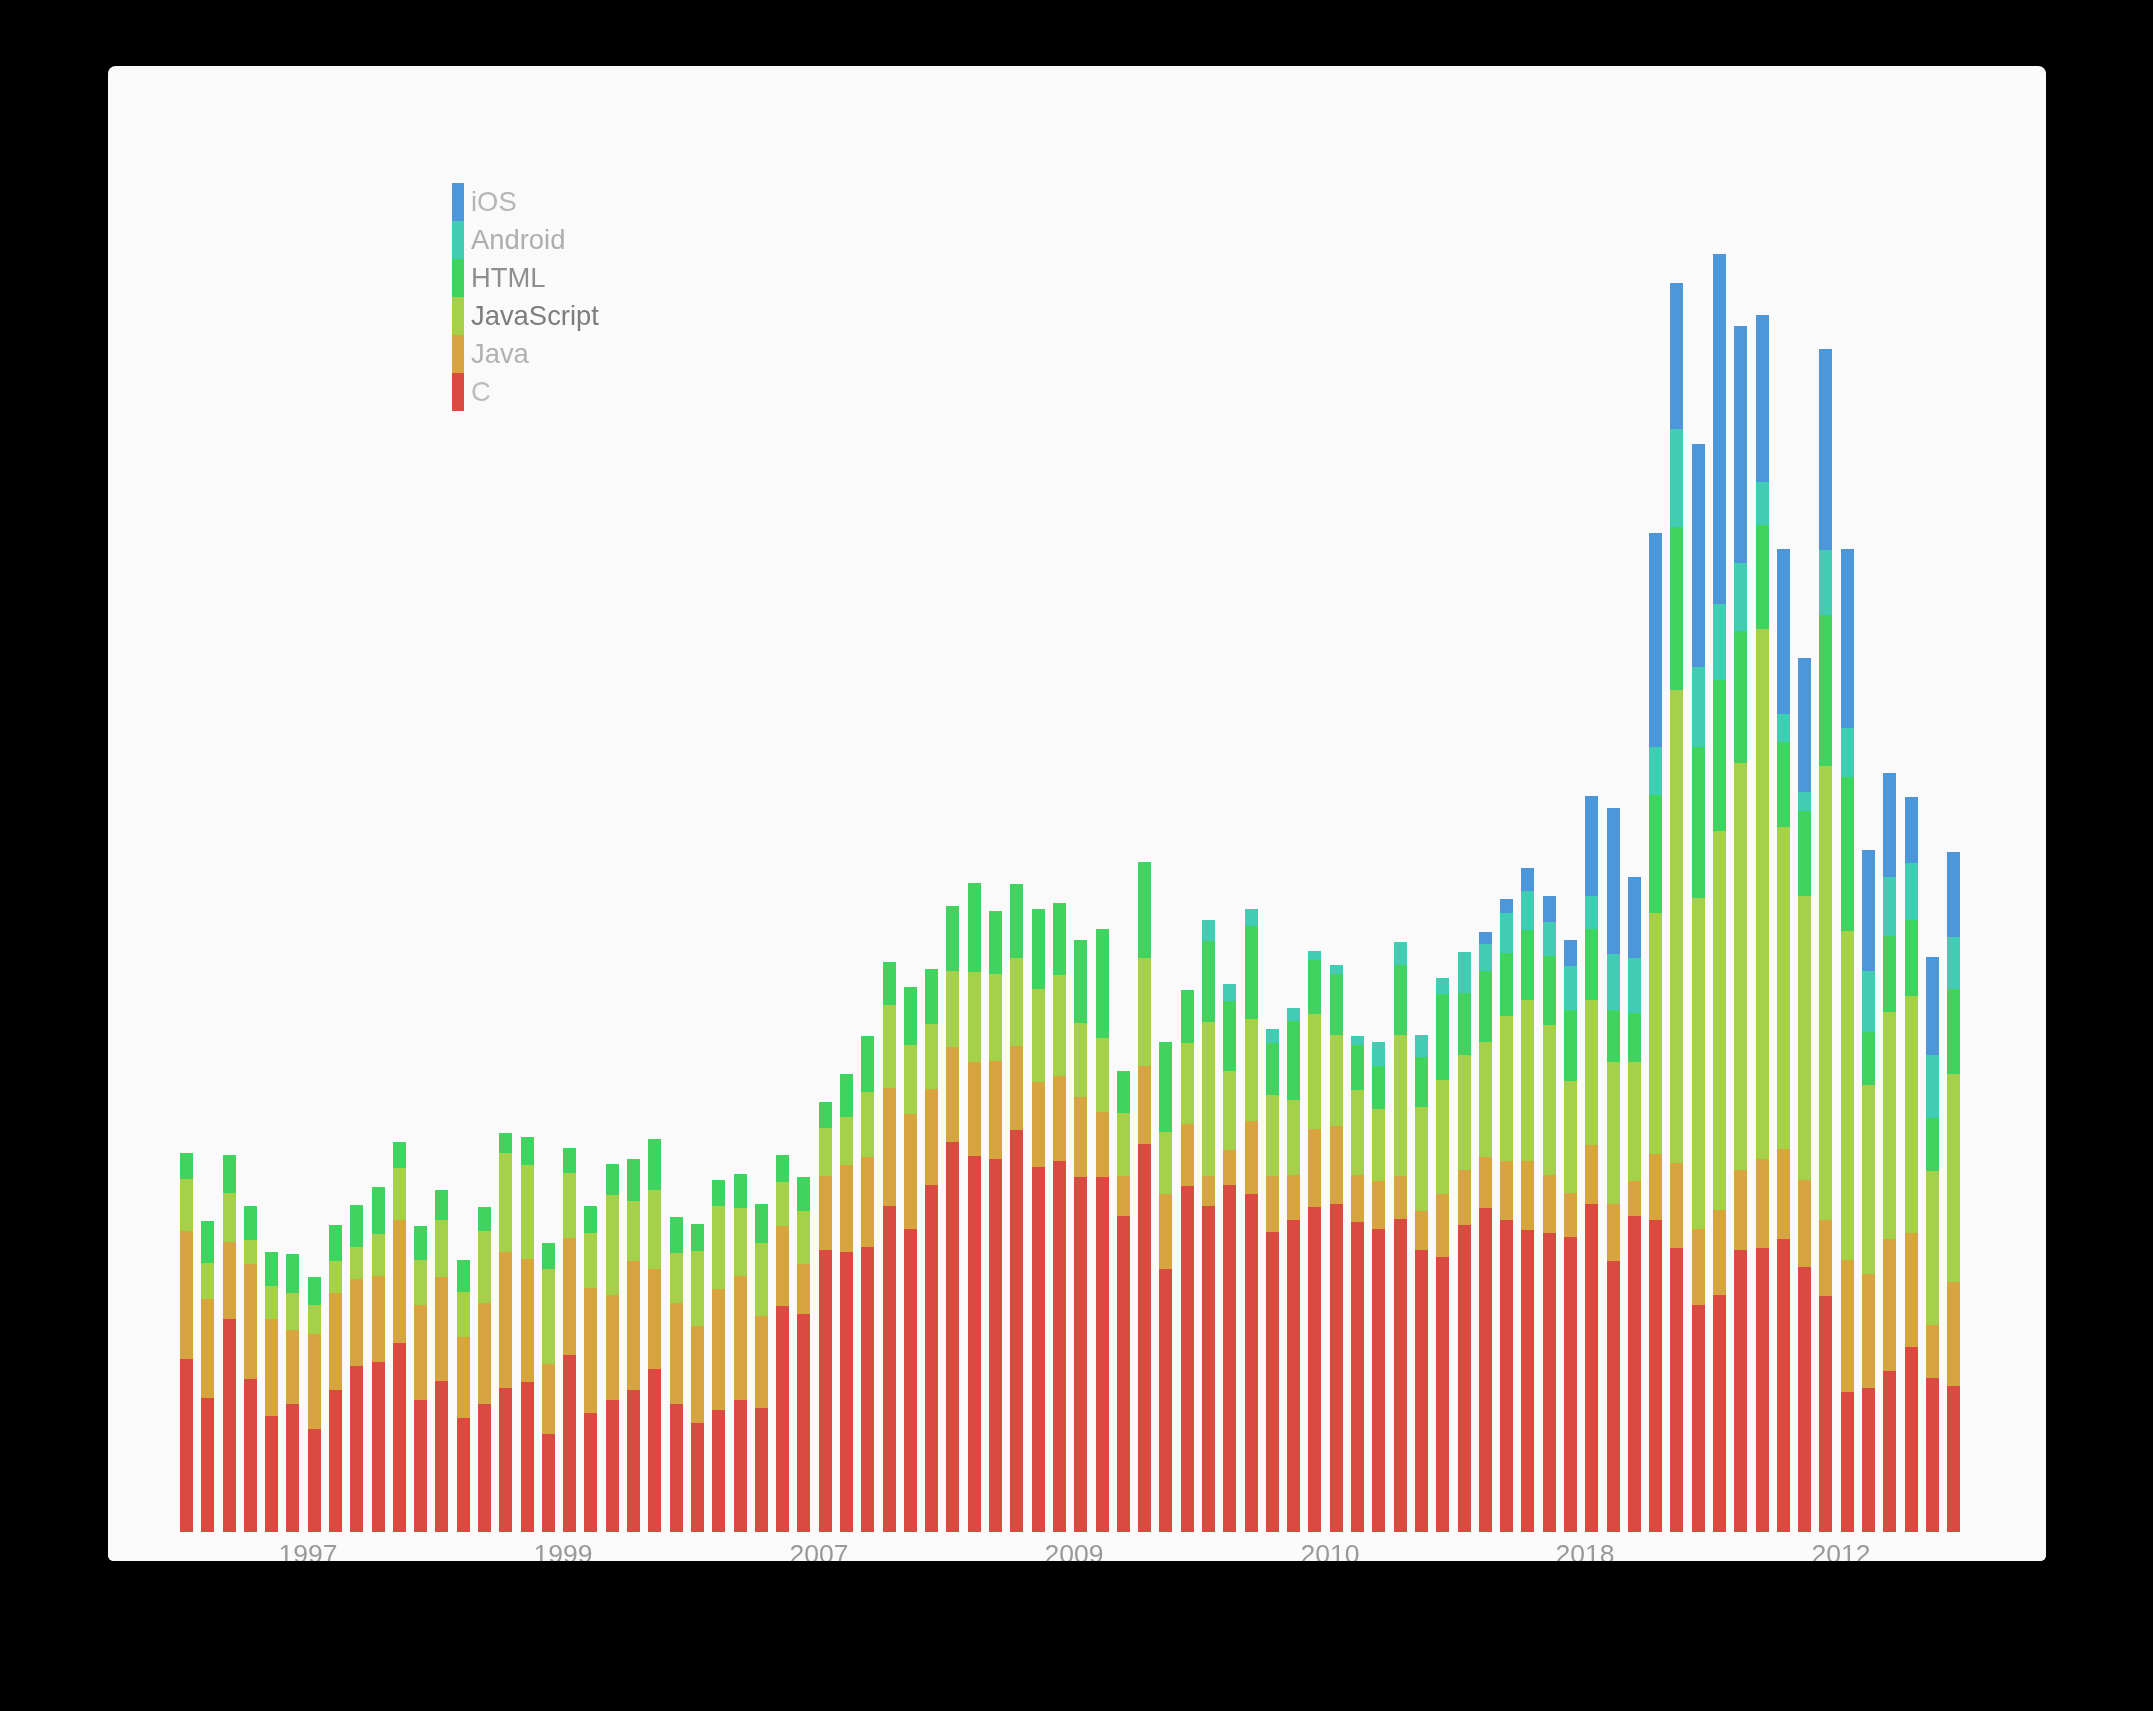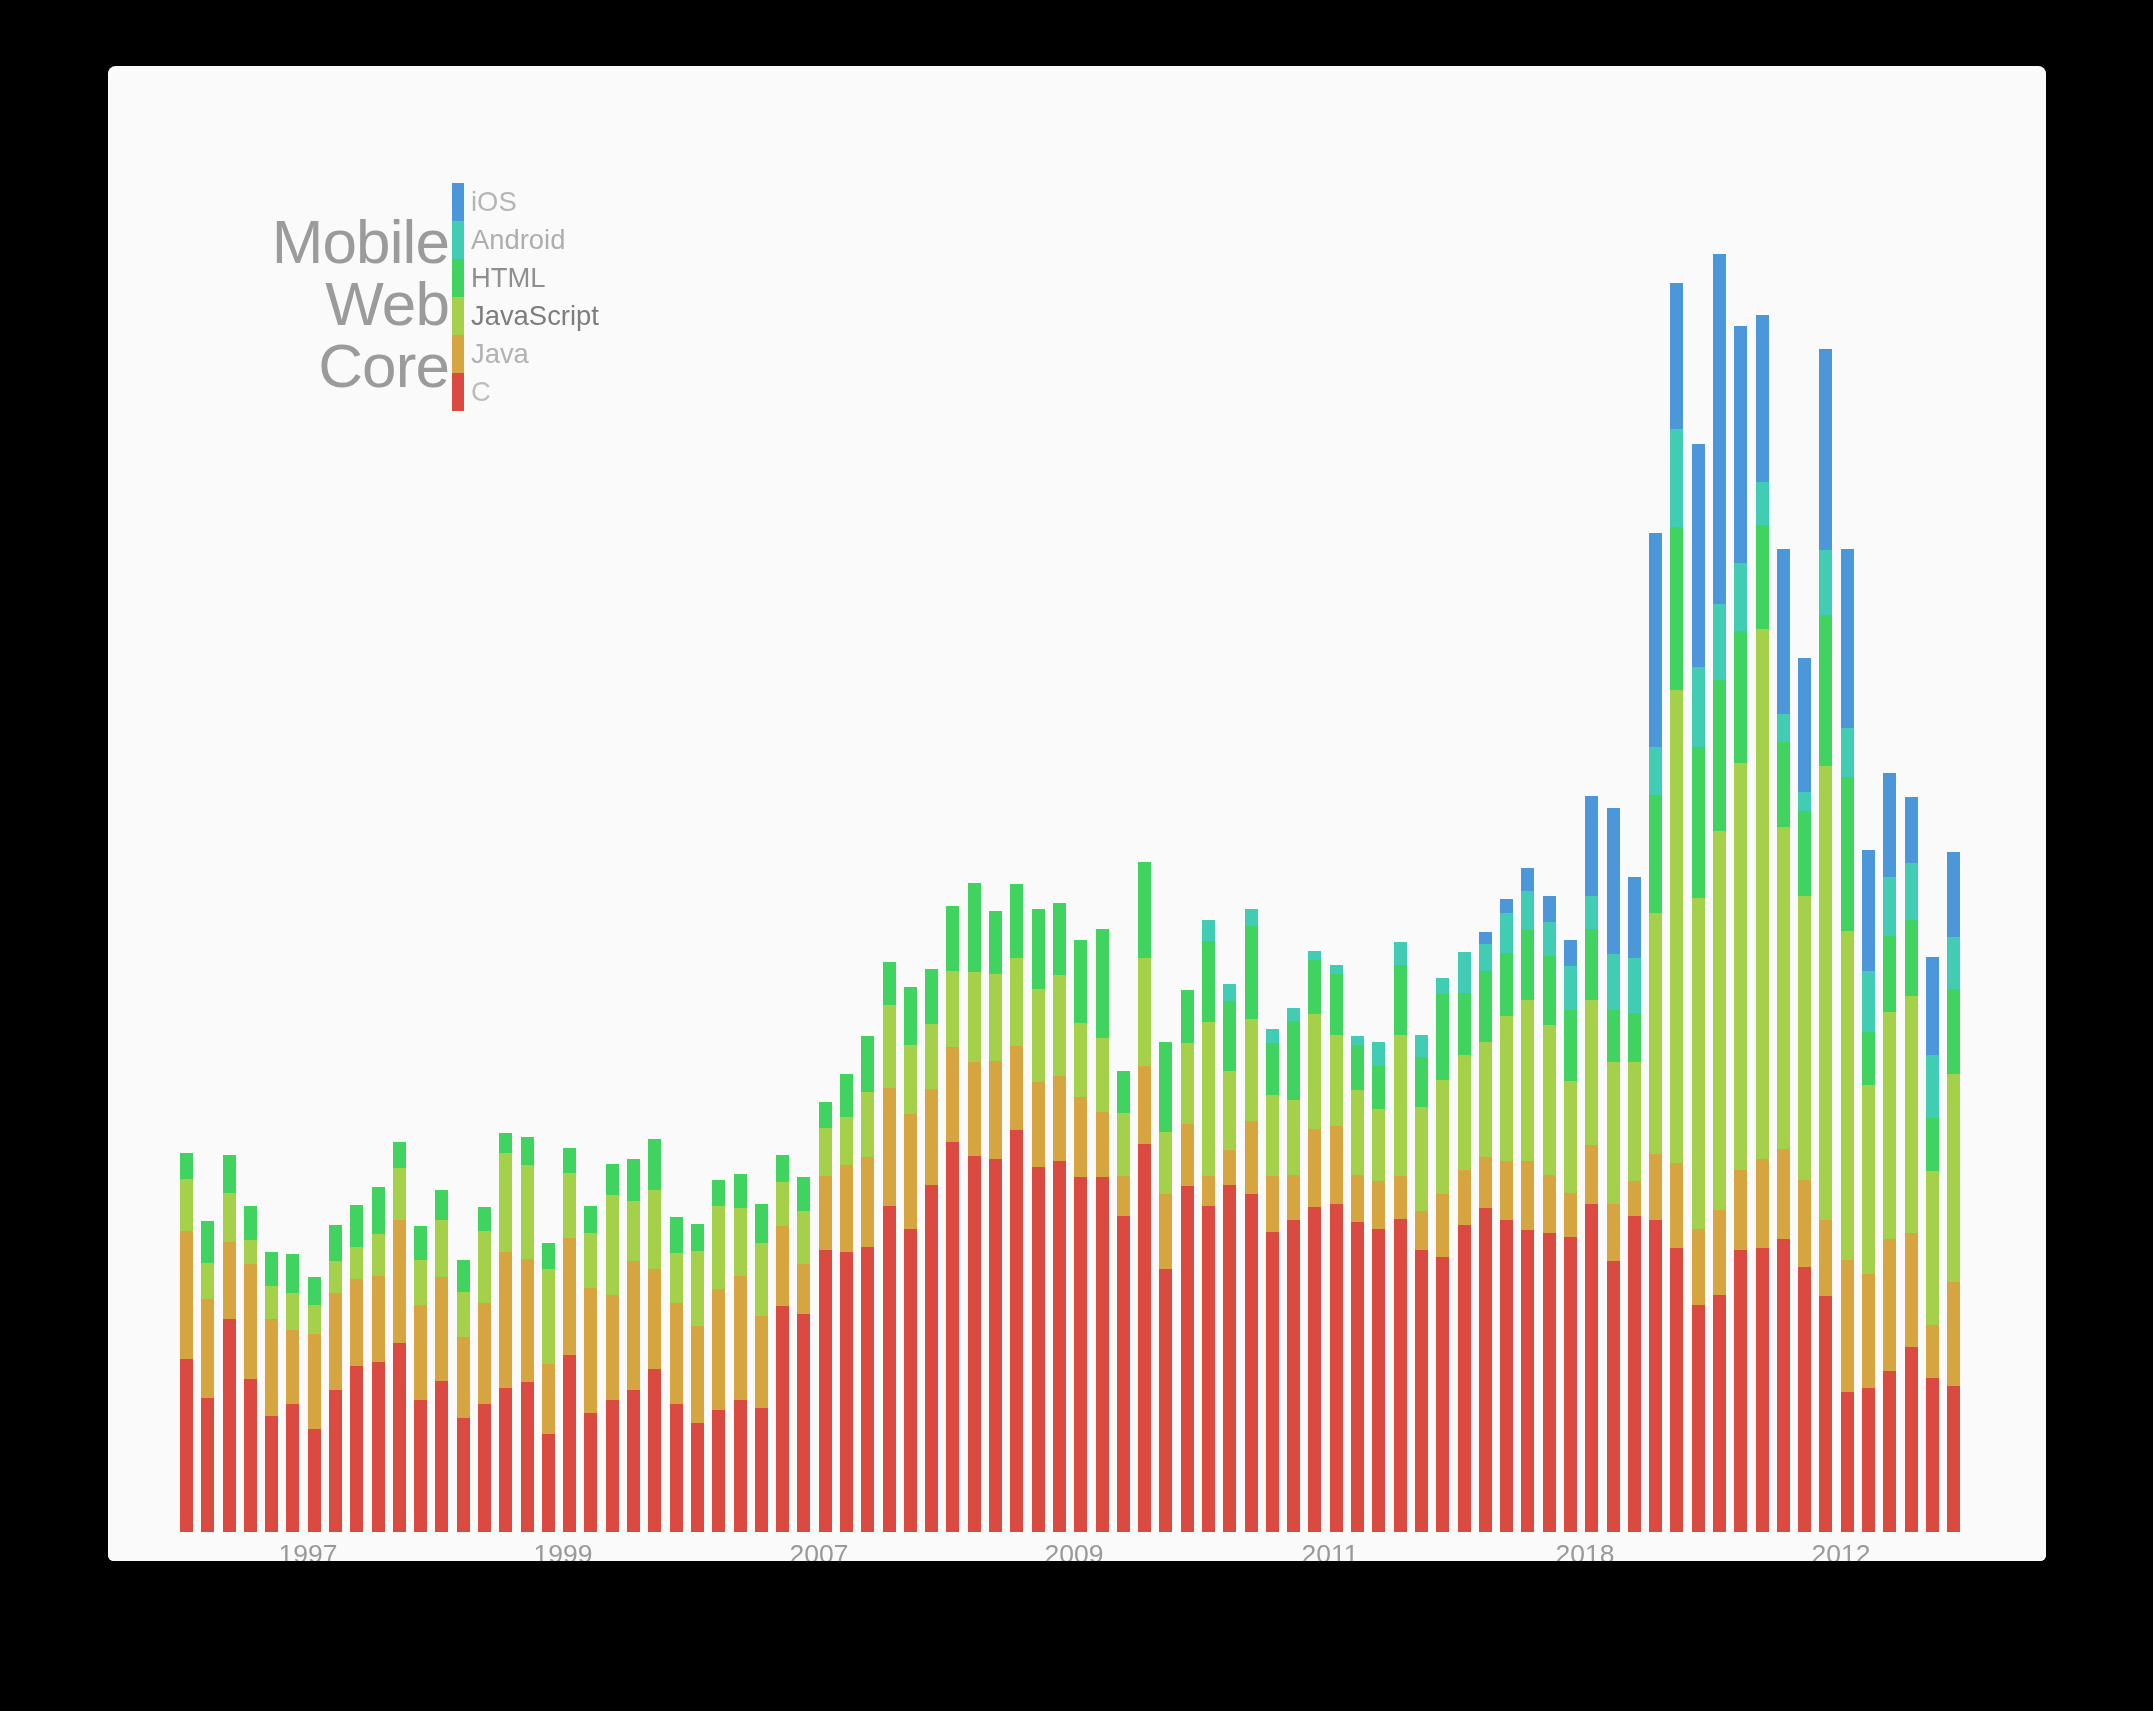--- a/index.html
+++ b/index.html
@@ -30,25 +30,20 @@
   .bar{position:absolute;width:13.2px;bottom:30px;display:flex;flex-direction:column-reverse;}
   .seg{width:100%;}
   .x-label{position:absolute;bottom:-7.6px;width:114px;margin-left:-57px;text-align:center;
     font-size:26.5px;color:#999;}
 </style>
 </head>
 <body>
 
 <div id="window">
   <div id="content">
-    <div id="brand" style="color: rgb(155, 155, 155);">
-      <div>Mobile</div>
-      <div>Web</div>
-      <div>Core</div>
-    </div>
     <div id="legend">
         <div class="legend-item">
           <div class="legend-swatch" style="background: rgb(75, 151, 217);"></div>
           <div class="legend-label" style="color: rgb(181, 181, 181);">iOS</div>
         </div>
         <div class="legend-item">
           <div class="legend-swatch" style="background: rgb(65, 205, 180);"></div>
           <div class="legend-label" style="color: rgb(174, 174, 174);">Android</div>
         </div>
         <div class="legend-item">
@@ -629,19 +624,19 @@
           <div class="seg" style="height: 104px; background: rgb(214, 165, 63);"></div>
           <div class="seg" style="height: 208px; background: rgb(164, 208, 74);"></div>
           <div class="seg" style="height: 85px; background: rgb(64, 211, 95);"></div>
           <div class="seg" style="height: 52px; background: rgb(65, 205, 180);"></div>
           <div class="seg" style="height: 85px; background: rgb(75, 151, 217);"></div>
         </div>
         <div class="x-label" style="left: 200px;">1997</div>
         <div class="x-label" style="left: 455px;">1999</div>
         <div class="x-label" style="left: 711px;">2007</div>
         <div class="x-label" style="left: 966px;">2009</div>
-        <div class="x-label" style="left: 1222px;">2011</div>
+        <div class="x-label" style="left: 1222px;">2010</div>
         <div class="x-label" style="left: 1477px;">2018</div>
         <div class="x-label" style="left: 1733px;">2012</div>
       </div>
   </div>
 </div>
 
 
 </body></html>

